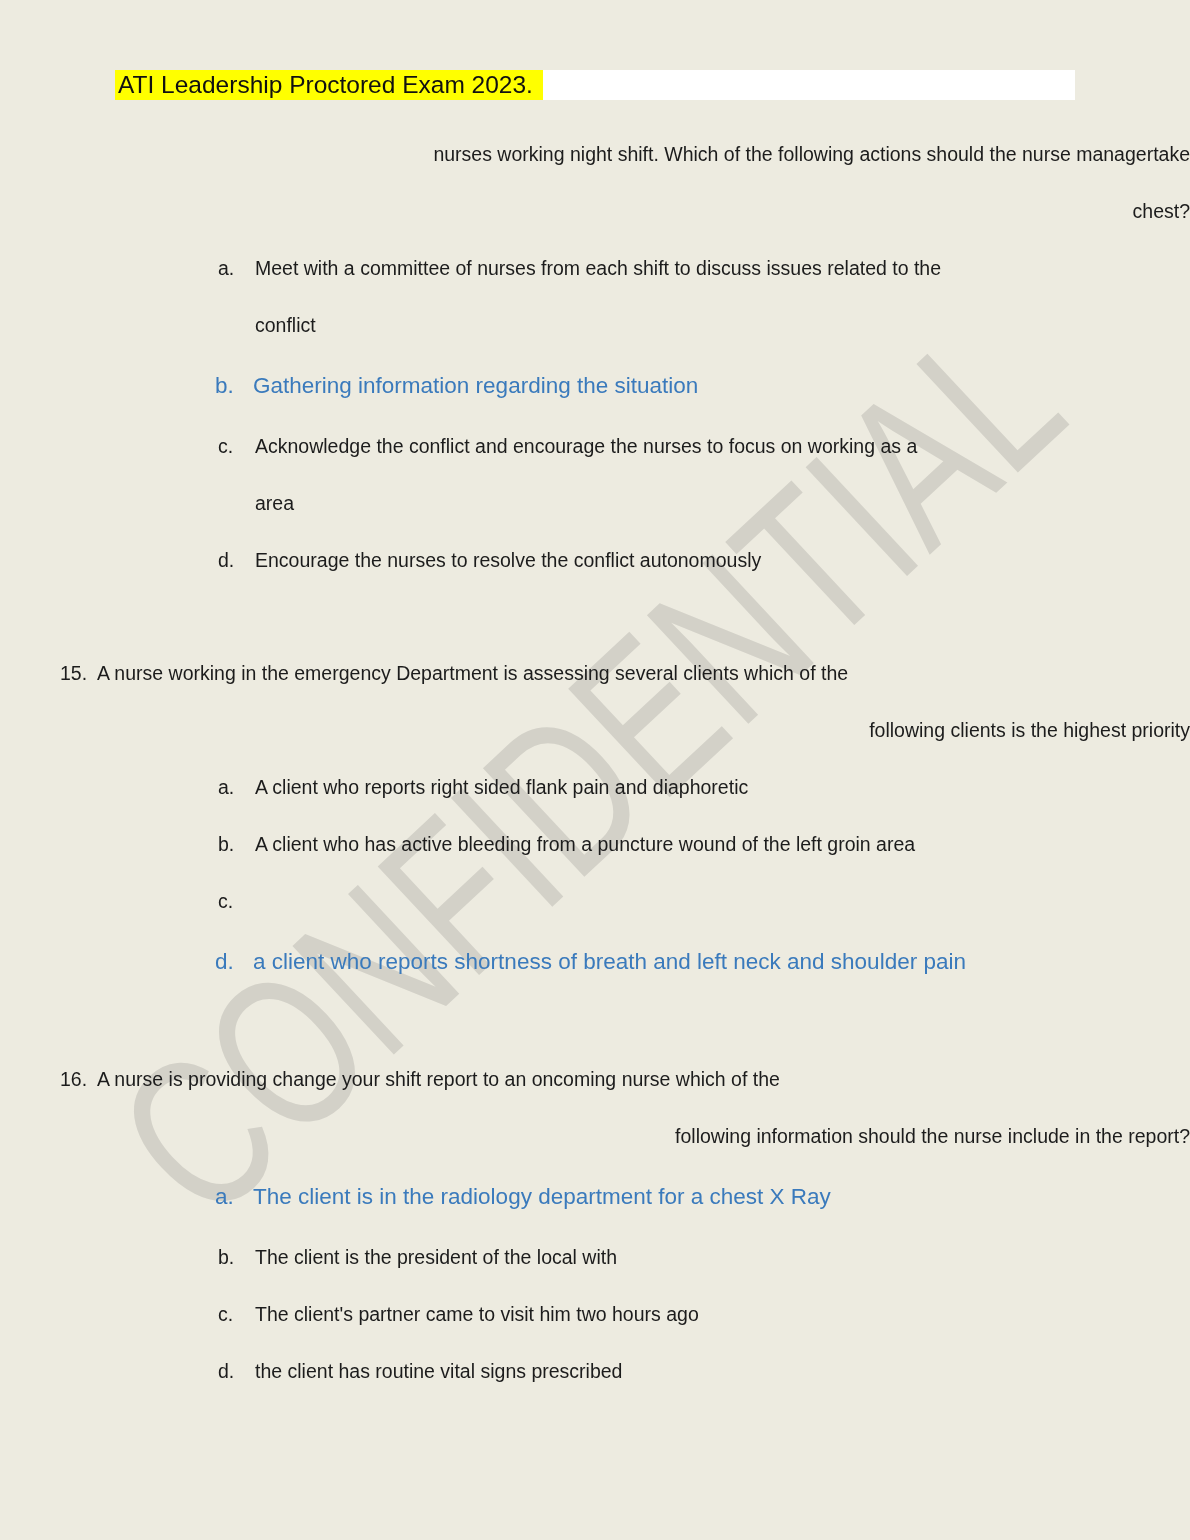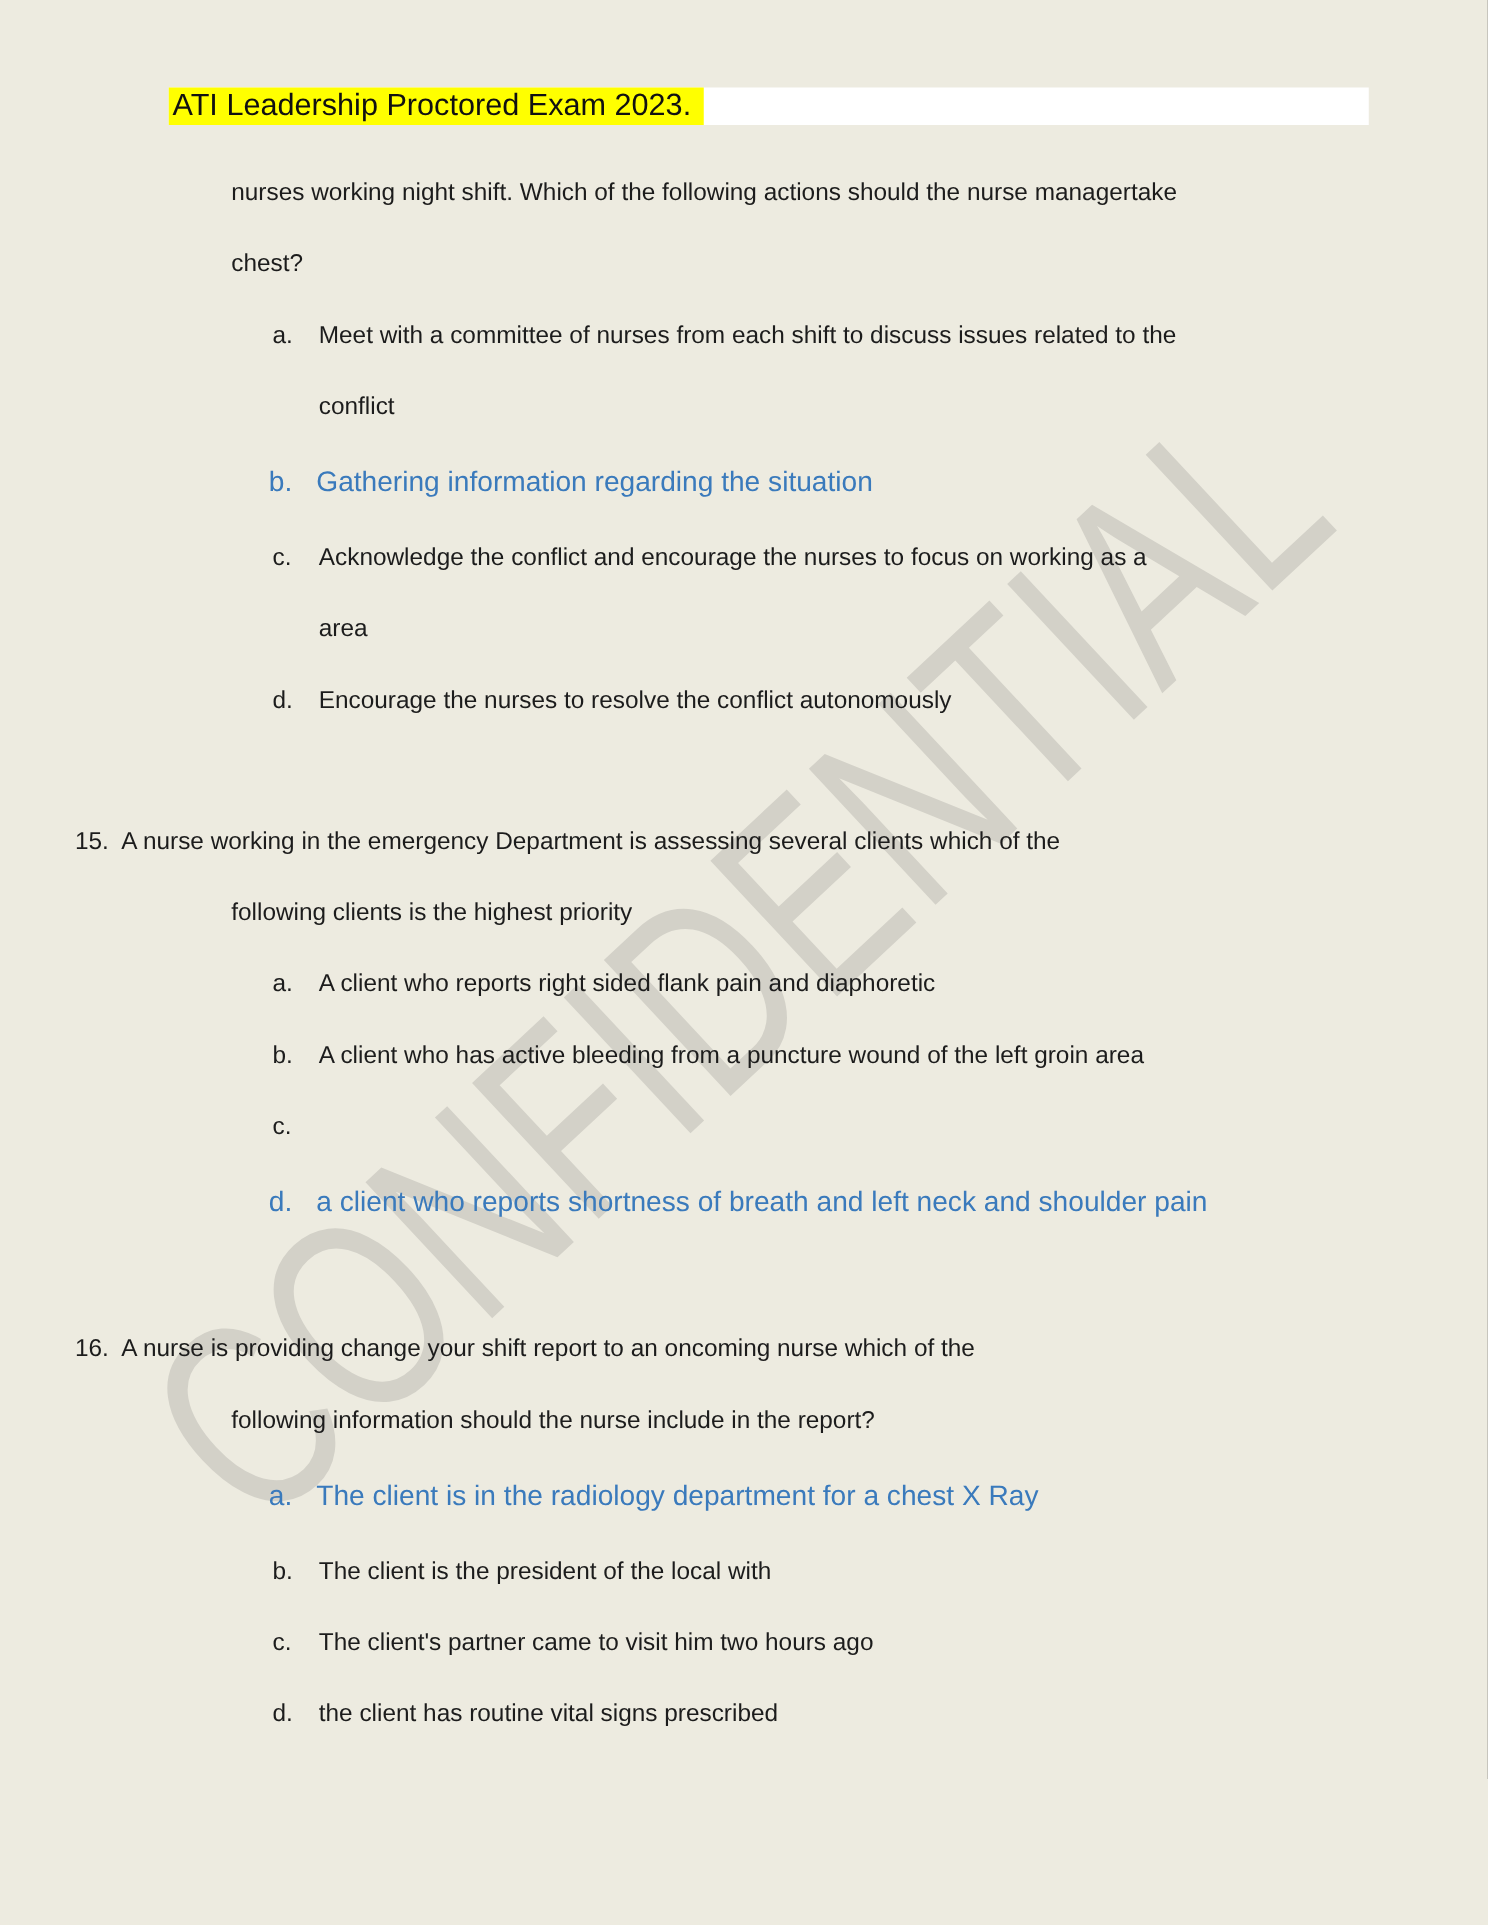--- a/index.html
+++ b/index.html
@@ -35,21 +35,20 @@
   .title-bar {
     position: absolute;
     left: 115px;
     top: 70px;
     width: 960px;
     height: 30px;
     background: #ffffff;
     z-index: 2;
     display: flex;
     align-items: center;
-    margin-left: 20px;
   }
   .title-highlight {
     display: inline-block;
     background: #ffff00;
     color: #111;
     font-size: 24.5px;
     line-height: 30px;
     padding: 0 10px 0 3px;
     white-space: nowrap;
   }
@@ -63,21 +62,21 @@
     z-index: 1;
   }
   .line {
     height: 57px;
     display: flex;
     align-items: center;
     font-size: 19.5px;
     white-space: nowrap;
   }
   .qline   { padding-left: 60px; }   
-  .qcont   { padding-left: 185px; }   
+  .qcont   { padding-left: 185px; justify-content: flex-end; }   
   .opt     { padding-left: 218px; }   
   .optcont { padding-left: 255px; }   
   .qnum, .letter {
     display: inline-block;
     width: 37px;
     flex: 0 0 37px;
   }
   .sel {                               
     color: #3a7abc;
     font-size: 22.5px;

